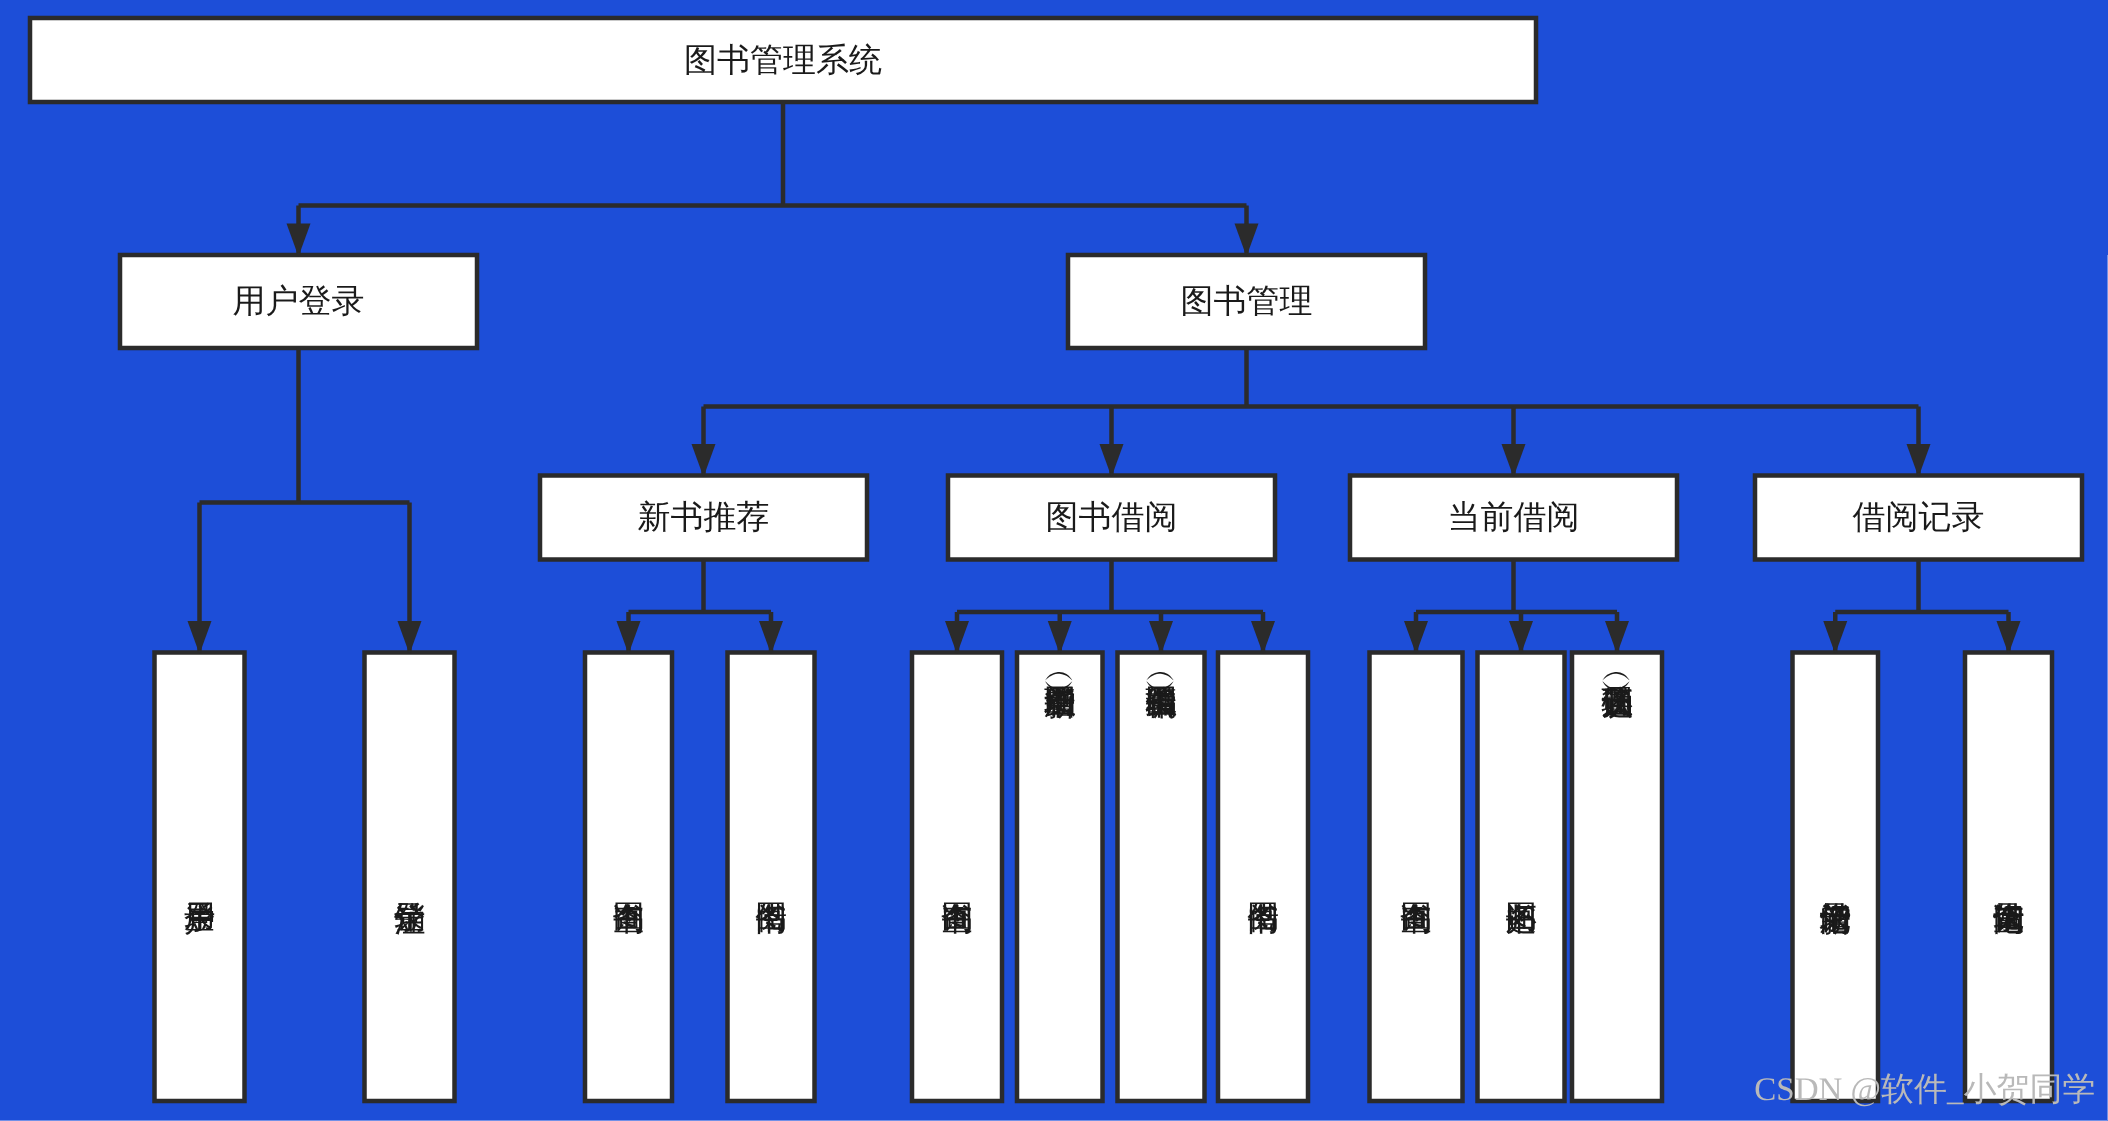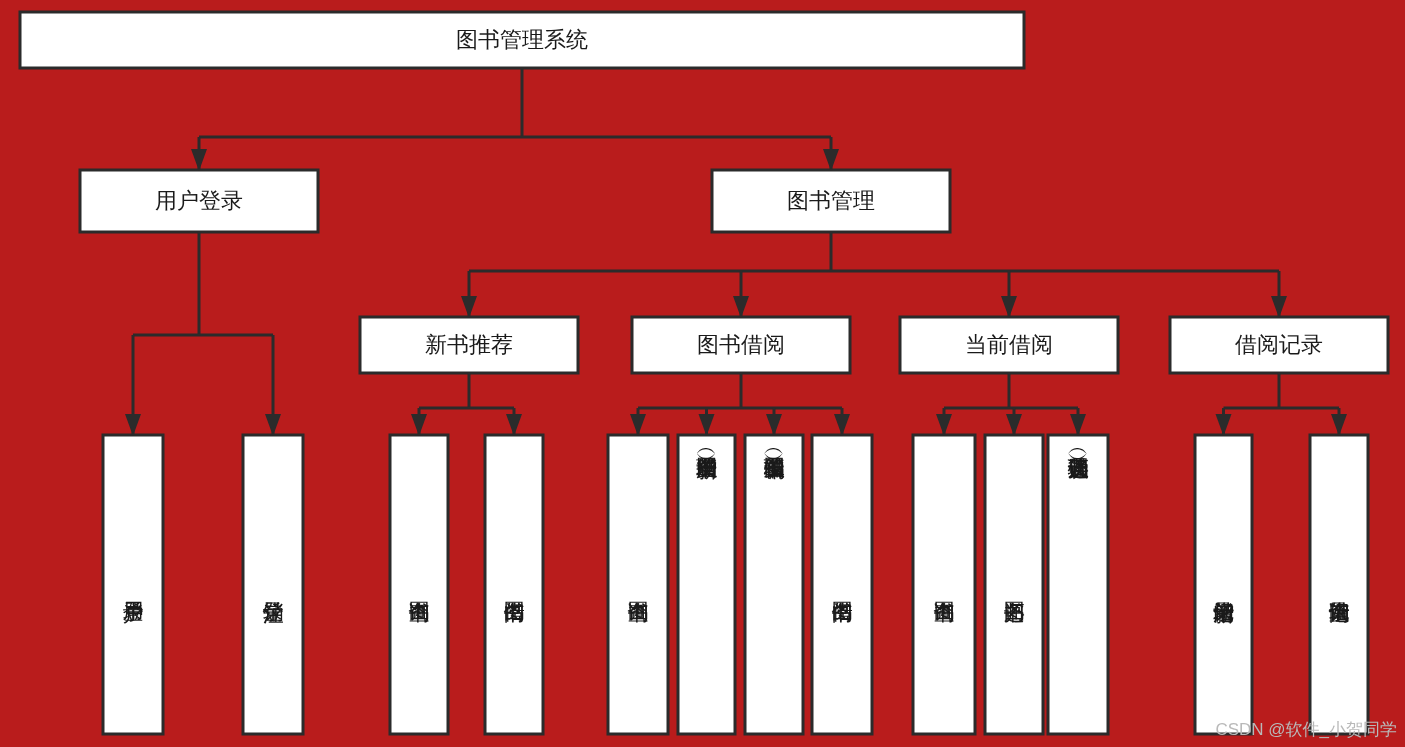--- a/index.html
+++ b/index.html
@@ -1,21 +1,21 @@
 <!DOCTYPE html>
 <html><head>
 <meta charset="utf-8">
 <style>
   html,body{margin:0;padding:0;background:#ffffff;}
   body{
     width:1405px;height:747px;
     font-family:"DejaVu Sans","Liberation Sans",sans-serif;
     overflow:hidden;
   }
-  #diagram-root{position:relative;width:1405px;height:747px;background:#b91c1c;}
+  #diagram-root{position:relative;width:1405px;height:747px;background:#1d4ed8;}
   svg.diagram{position:absolute;left:0;top:0;width:1405px;height:747px;display:block;}
   .node-box{fill:#ffffff;stroke:#2b2b2b;stroke-width:3;}
   .connector{stroke:#2b2b2b;stroke-width:3;fill:none;stroke-linecap:butt;}
   .arrow-head{fill:#2b2b2b;stroke:none;}
   .node-label{
     font-family:"DejaVu Sans","Liberation Sans",sans-serif;
     font-size:22px;fill:#1a1a1a;
   }
   .node-label.h{text-anchor:middle;dominant-baseline:middle;}
   .vtext{
@@ -26,22 +26,22 @@
     color:#1a1a1a;
     writing-mode:vertical-rl;
     text-orientation:upright;
     white-space:nowrap;
     letter-spacing:0px;
     pointer-events:none;
   }
   .watermark{
     position:absolute;
     right:8px;bottom:6px;
-    font-family:Liberation Sans, sans-serif;
-    font-size:17px;
+    font-family:Liberation Serif, serif;
+    font-size:22px;
     color:#b9b9b9;
     white-space:nowrap;
   }
 </style>
 </head>
 <body>
 
 <div id="diagram-root">
   <svg class="diagram" id="diagram-svg" viewBox="0 0 1405 747">
       <rect x="20" y="12" width="1004" height="56" class="node-box"></rect>

